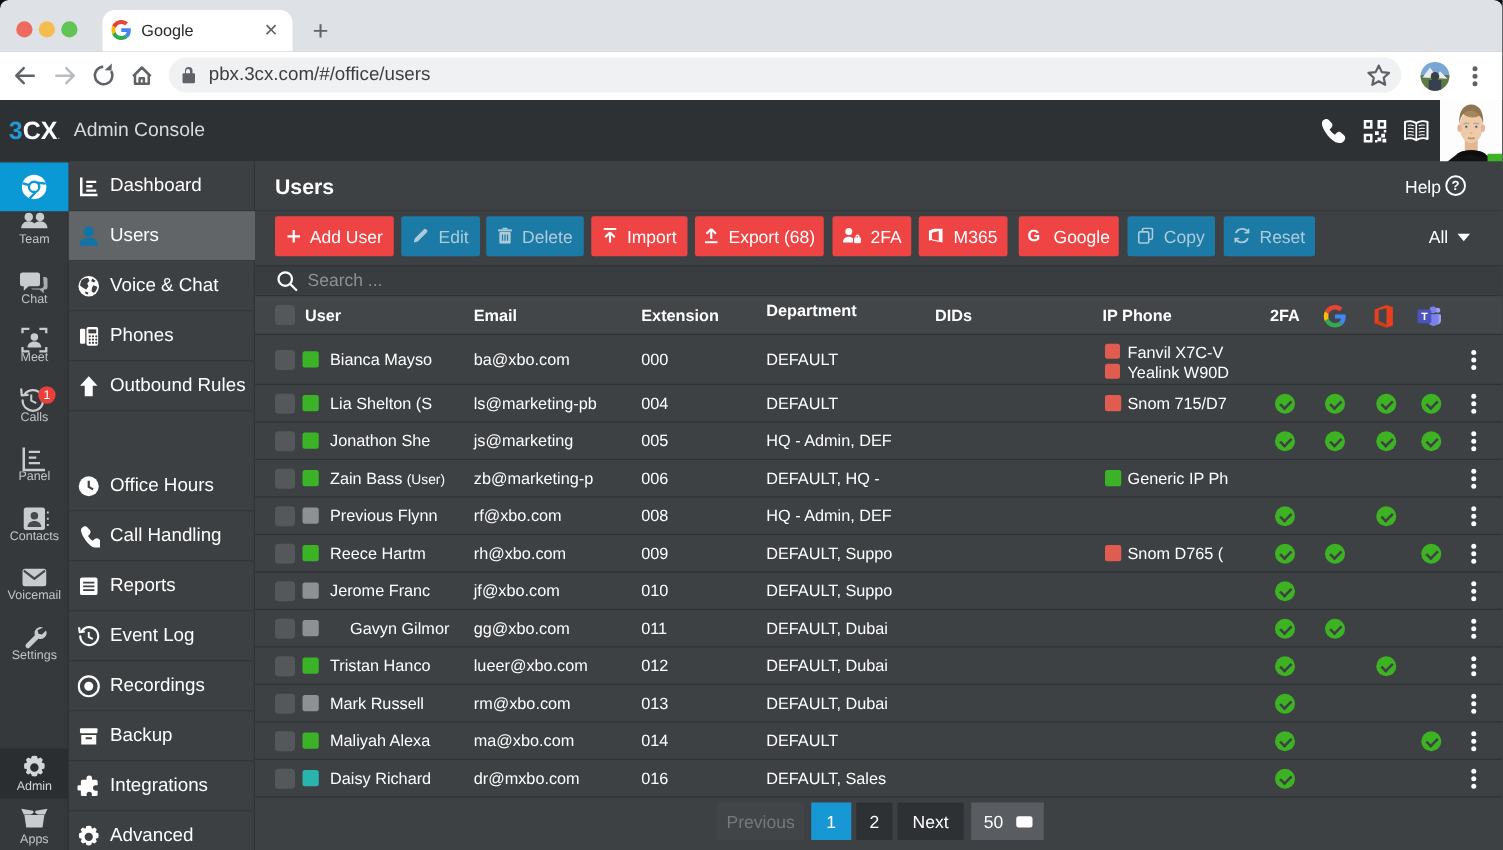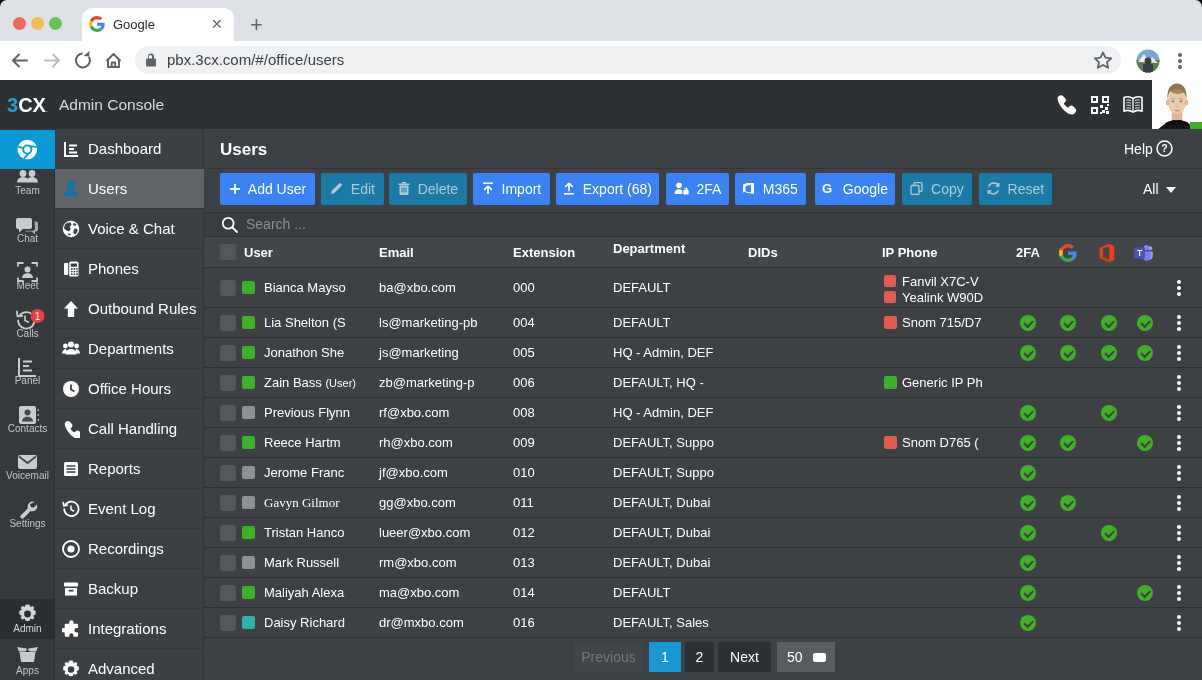--- a/index.html
+++ b/index.html
@@ -19,21 +19,21 @@
 
   
   #rail { left:0; top:129px; width:55px; height:551px; background:#36393b; border-right:1px solid #2c2f31; }
   #menu { left:55px; top:129px; width:149px; height:551px; background:#3d4043; border-right:1px solid #313437; }
   #content { left:204px; top:129px; width:998px; height:551px; background:#3e4144; }
 
   .menuitem { position:absolute; left:0; width:149px; height:40px; border-bottom:1px solid #34373a; color:#fff; font-size:15px; }
   .menuitem .mi { position:absolute; left:7px; top:11px; width:18px; height:18px; }
   .menuitem .ml { position:absolute; left:33px; top:11px; }
 
-  .btn { position:absolute; top:45px; height:32px; background:#3b82f6; color:#fff; font-size:14px; border-radius:2px; text-align:center; line-height:32px; white-space:nowrap; }
+  .btn { position:absolute; top:45px; height:32px; background:#ef4444; color:#fff; font-size:14px; border-radius:2px; text-align:center; line-height:32px; white-space:nowrap; }
   .btn.dis { background:#1b7ba6; color:#aecbd9; }
   .hdr { font-weight:bold; }
   .check { width:16px; height:16px; border-radius:16px; background:#3db324; position:absolute; }
   .check:after { content:""; position:absolute; left:3.5px; top:4.5px; width:7px; height:3.5px; border-left:2px solid #3e4144; border-bottom:2px solid #3e4144; transform:rotate(-45deg); }
   .cb { width:16px; height:16px; background:#54585b; border-radius:3px; position:absolute; }
   .sq { width:13px; height:13px; position:absolute; border-radius:2px; }
   .kebab { position:absolute; left:1177px; width:4px; }
   .kebab i, .kebab i:before, .kebab i:after { content:""; display:block; position:absolute; width:4px; height:4px; border-radius:50%; background:#fff; }
   .kebab i:before { top:-6px; }
   .kebab i:after { top:6px; }
@@ -292,33 +292,20 @@
         </g>
       </svg>
   <span class="ml">Phones</span>
 </div>
 <div class="menuitem" style="top:160px;">
   <svg class="mi" width="18" height="18" viewBox="0 0 18 18">
         <path d="M9 1 L16 8.5 H12.2 V17 H5.8 V8.5 H2 z" fill="#fff"></path>
       </svg>
   <span class="ml">Outbound Rules</span>
 </div>
-<div class="menuitem" style="top:200px;">
-  <svg class="mi" width="18" height="18" viewBox="0 0 18 18">
-        <g fill="#fff">
-          <circle cx="9" cy="4.5" r="3"></circle>
-          <circle cx="3.4" cy="6" r="2.4"></circle>
-          <circle cx="14.6" cy="6" r="2.4"></circle>
-          <path d="M0 13.5 c0-2.8 1.5-4.4 3.8-4.6 c.6 .9 1 1.5 1.2 2.6 l-.4 2 z"></path>
-          <path d="M18 13.5 c0-2.8 -1.5-4.4 -3.8-4.6 c-.6 .9 -1 1.5 -1.2 2.6 l.4 2 z"></path>
-          <path d="M3.6 14.5 c0-3.4 2.3-5.4 5.4-5.4 c3.1 0 5.4 2 5.4 5.4 z"></path>
-        </g>
-      </svg>
-  <span class="ml">Departments</span>
-</div>
 <div class="menuitem" style="top:240px;">
   <svg class="mi" width="18" height="18" viewBox="0 0 18 18">
         <g>
           <circle cx="9" cy="9" r="8" fill="#fff"></circle>
           <path d="M9 4.5 V9.5 l3.5 2" stroke="#3d4043" stroke-width="1.8" fill="none"></path>
         </g>
       </svg>
   <span class="ml">Office Hours</span>
 </div>
 <div class="menuitem" style="top:280px;">
@@ -581,21 +568,21 @@
 <div class="cell" style="left:379px; top:465px;">jf@xbo.com</div>
 <div class="cell" style="left:513px; top:465px;">010</div>
 <div class="cell" style="left:613px; top:465px;">DEFAULT, Suppo</div>
 <div class="check" style="left:1020px; top:465px;"></div>
 <div class="kebab" style="top:471px;">
       <i></i>
     </div>
 <div class="abs" style="left:204px; top:488px; width:998px; height:30px; border-bottom:1px solid #2e3134;"></div>
 <div class="cb" style="left:220px; top:495px;"></div>
 <div class="sq" style="left:242px; top:496px; background:#8e9194;"></div>
-<div class="cell" style="left:264px; top:495px;font-family:Liberation Serif, serif;">Gavyn Gilmor</div>
+<div class="cell" style="left:280px; top:495px;">Gavyn Gilmor</div>
 <div class="cell" style="left:379px; top:495px;">gg@xbo.com</div>
 <div class="cell" style="left:513px; top:495px;">011</div>
 <div class="cell" style="left:613px; top:495px;">DEFAULT, Dubai</div>
 <div class="check" style="left:1020px; top:495px;"></div>
 <div class="check" style="left:1060px; top:495px;"></div>
 <div class="kebab" style="top:501px;">
       <i></i>
     </div>
 <div class="abs" style="left:204px; top:518px; width:998px; height:30px; border-bottom:1px solid #2e3134;"></div>
 <div class="cb" style="left:220px; top:525px;"></div>

